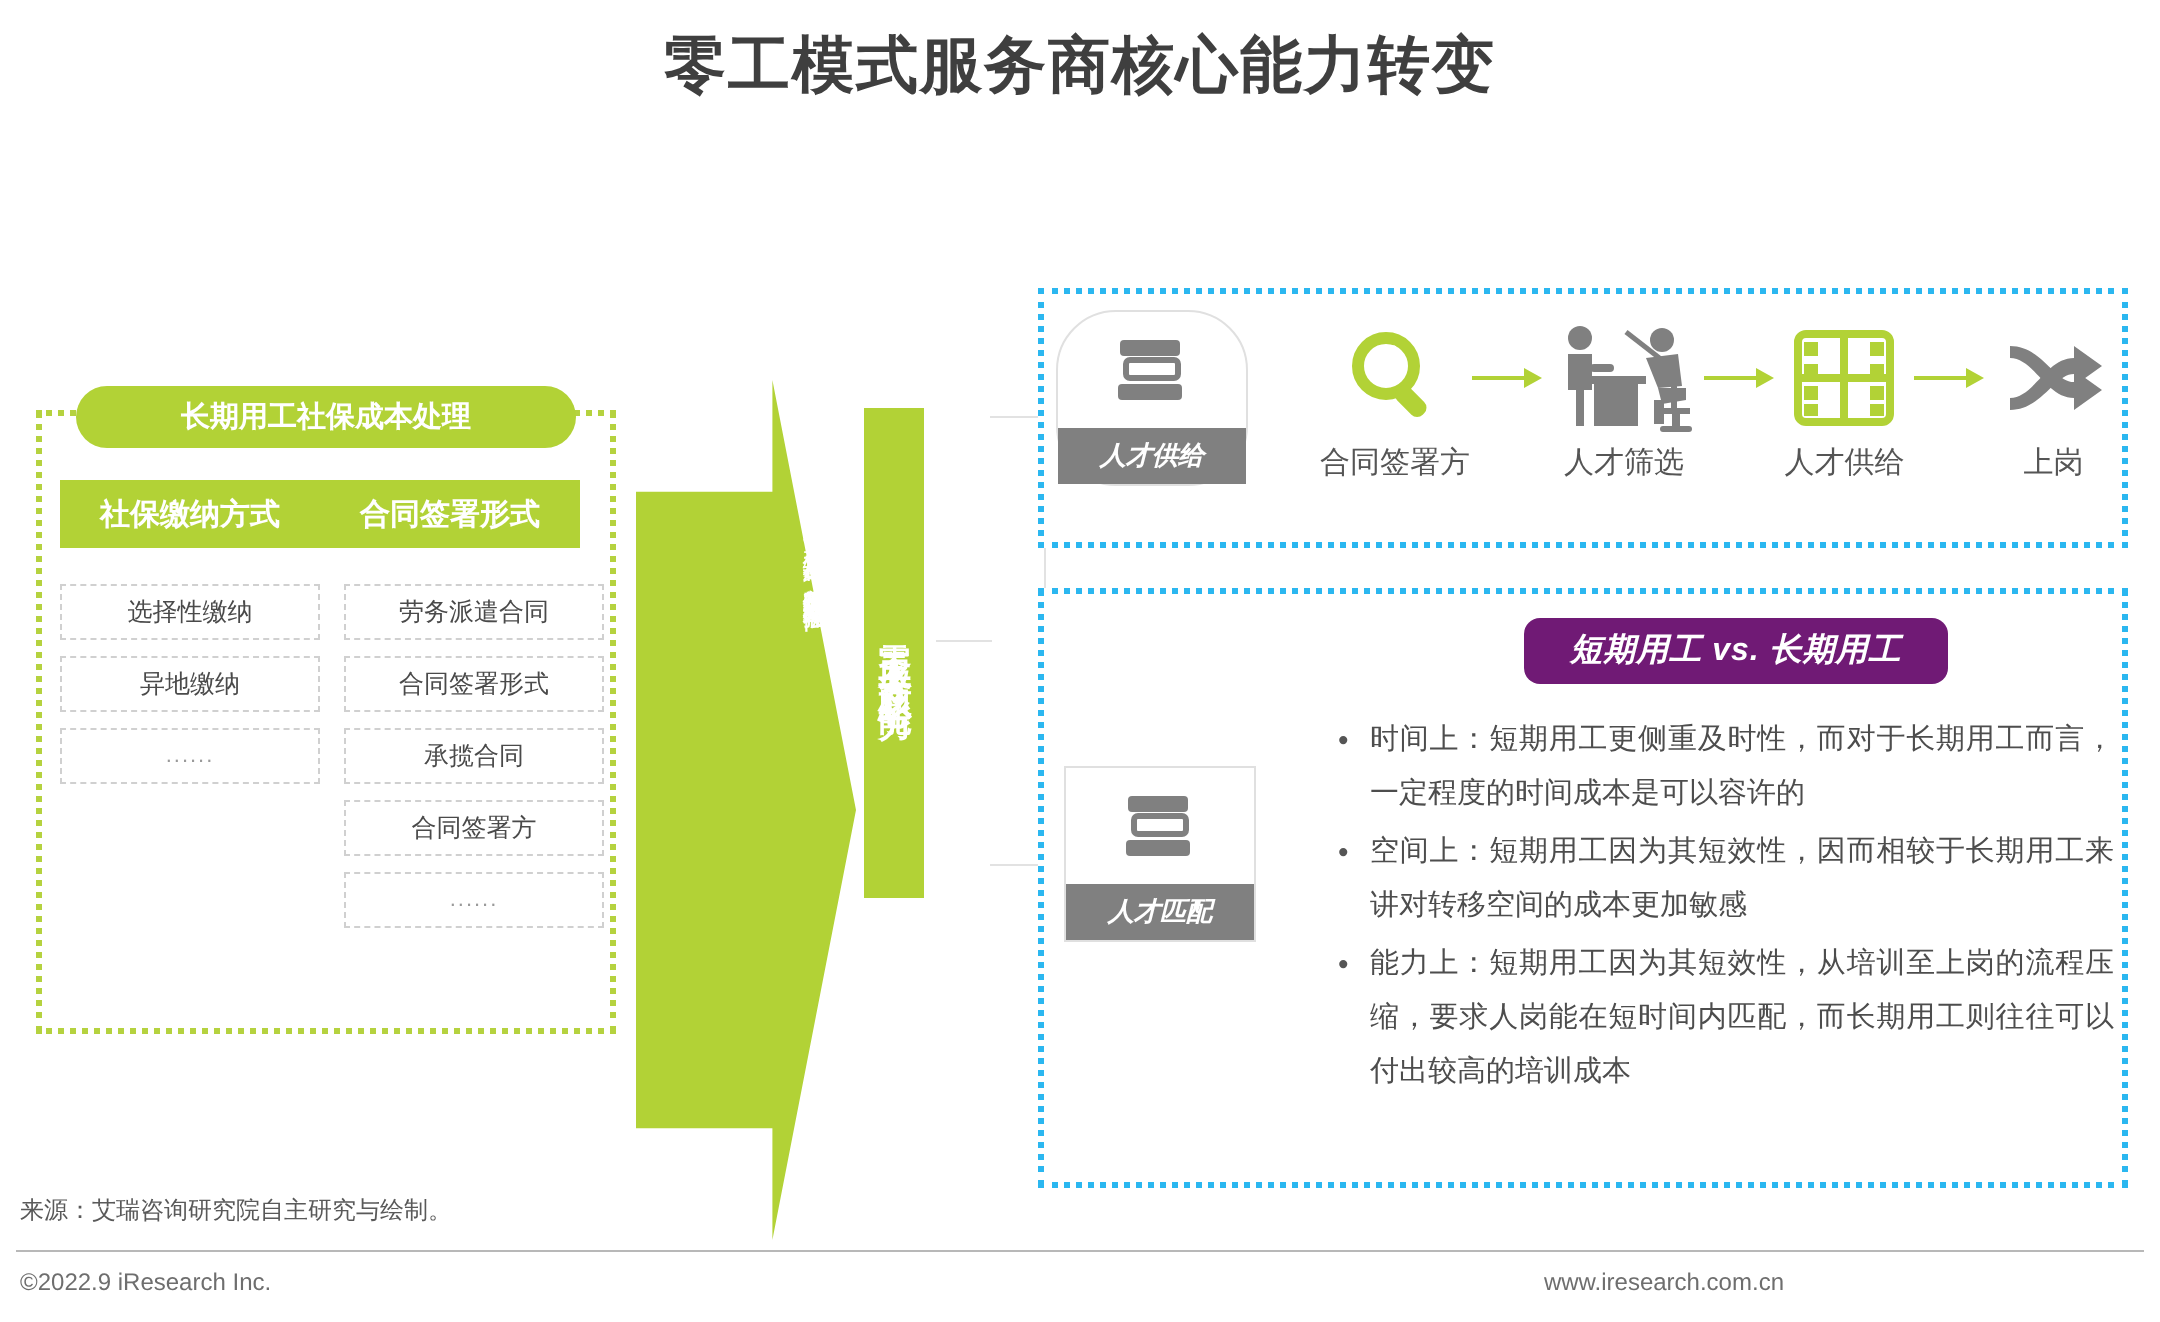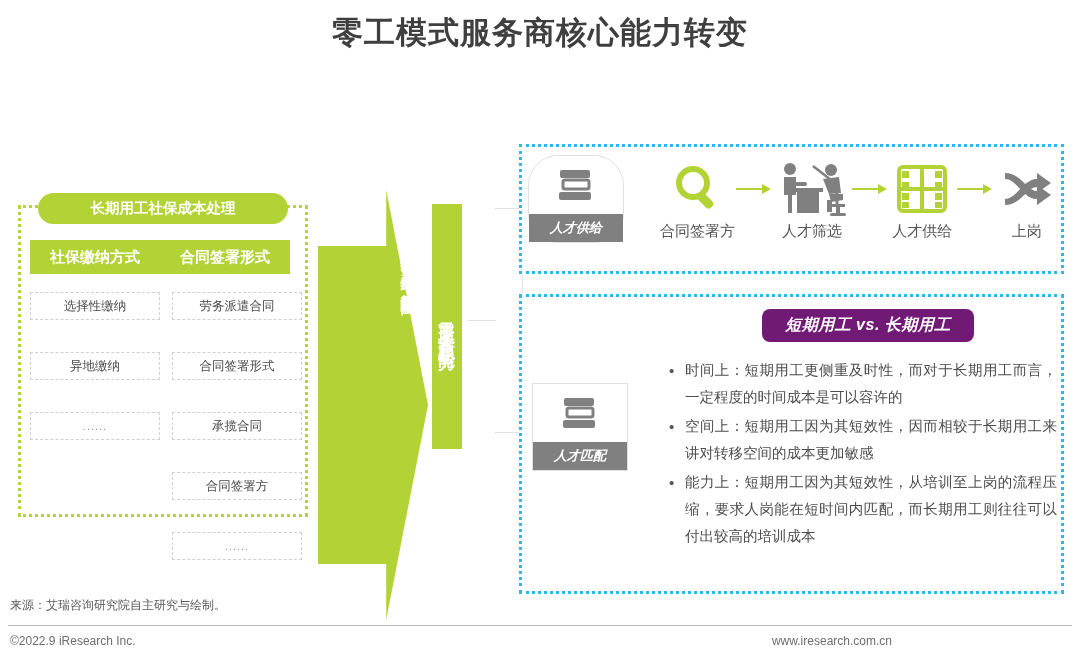--- a/index.html
+++ b/index.html
@@ -68,21 +68,21 @@
     align-items: center;
     justify-content: center;
     white-space: nowrap;
   }
   .col-body {
     position: absolute;
     top: 292px;
     width: 130px;
     display: flex;
     flex-direction: column;
-    gap: 32px;
+    gap: 8px;
   }
   .col-body.left { left: 30px; }
   .col-body.right { left: 172px; }
   .chip {
     width: 130px; height: 28px;
     border: 1px dashed #d0d0d0;
     background: #ffffff;
     color: #4a4a4a;
     font-size: 12.5px;
     display: flex;

